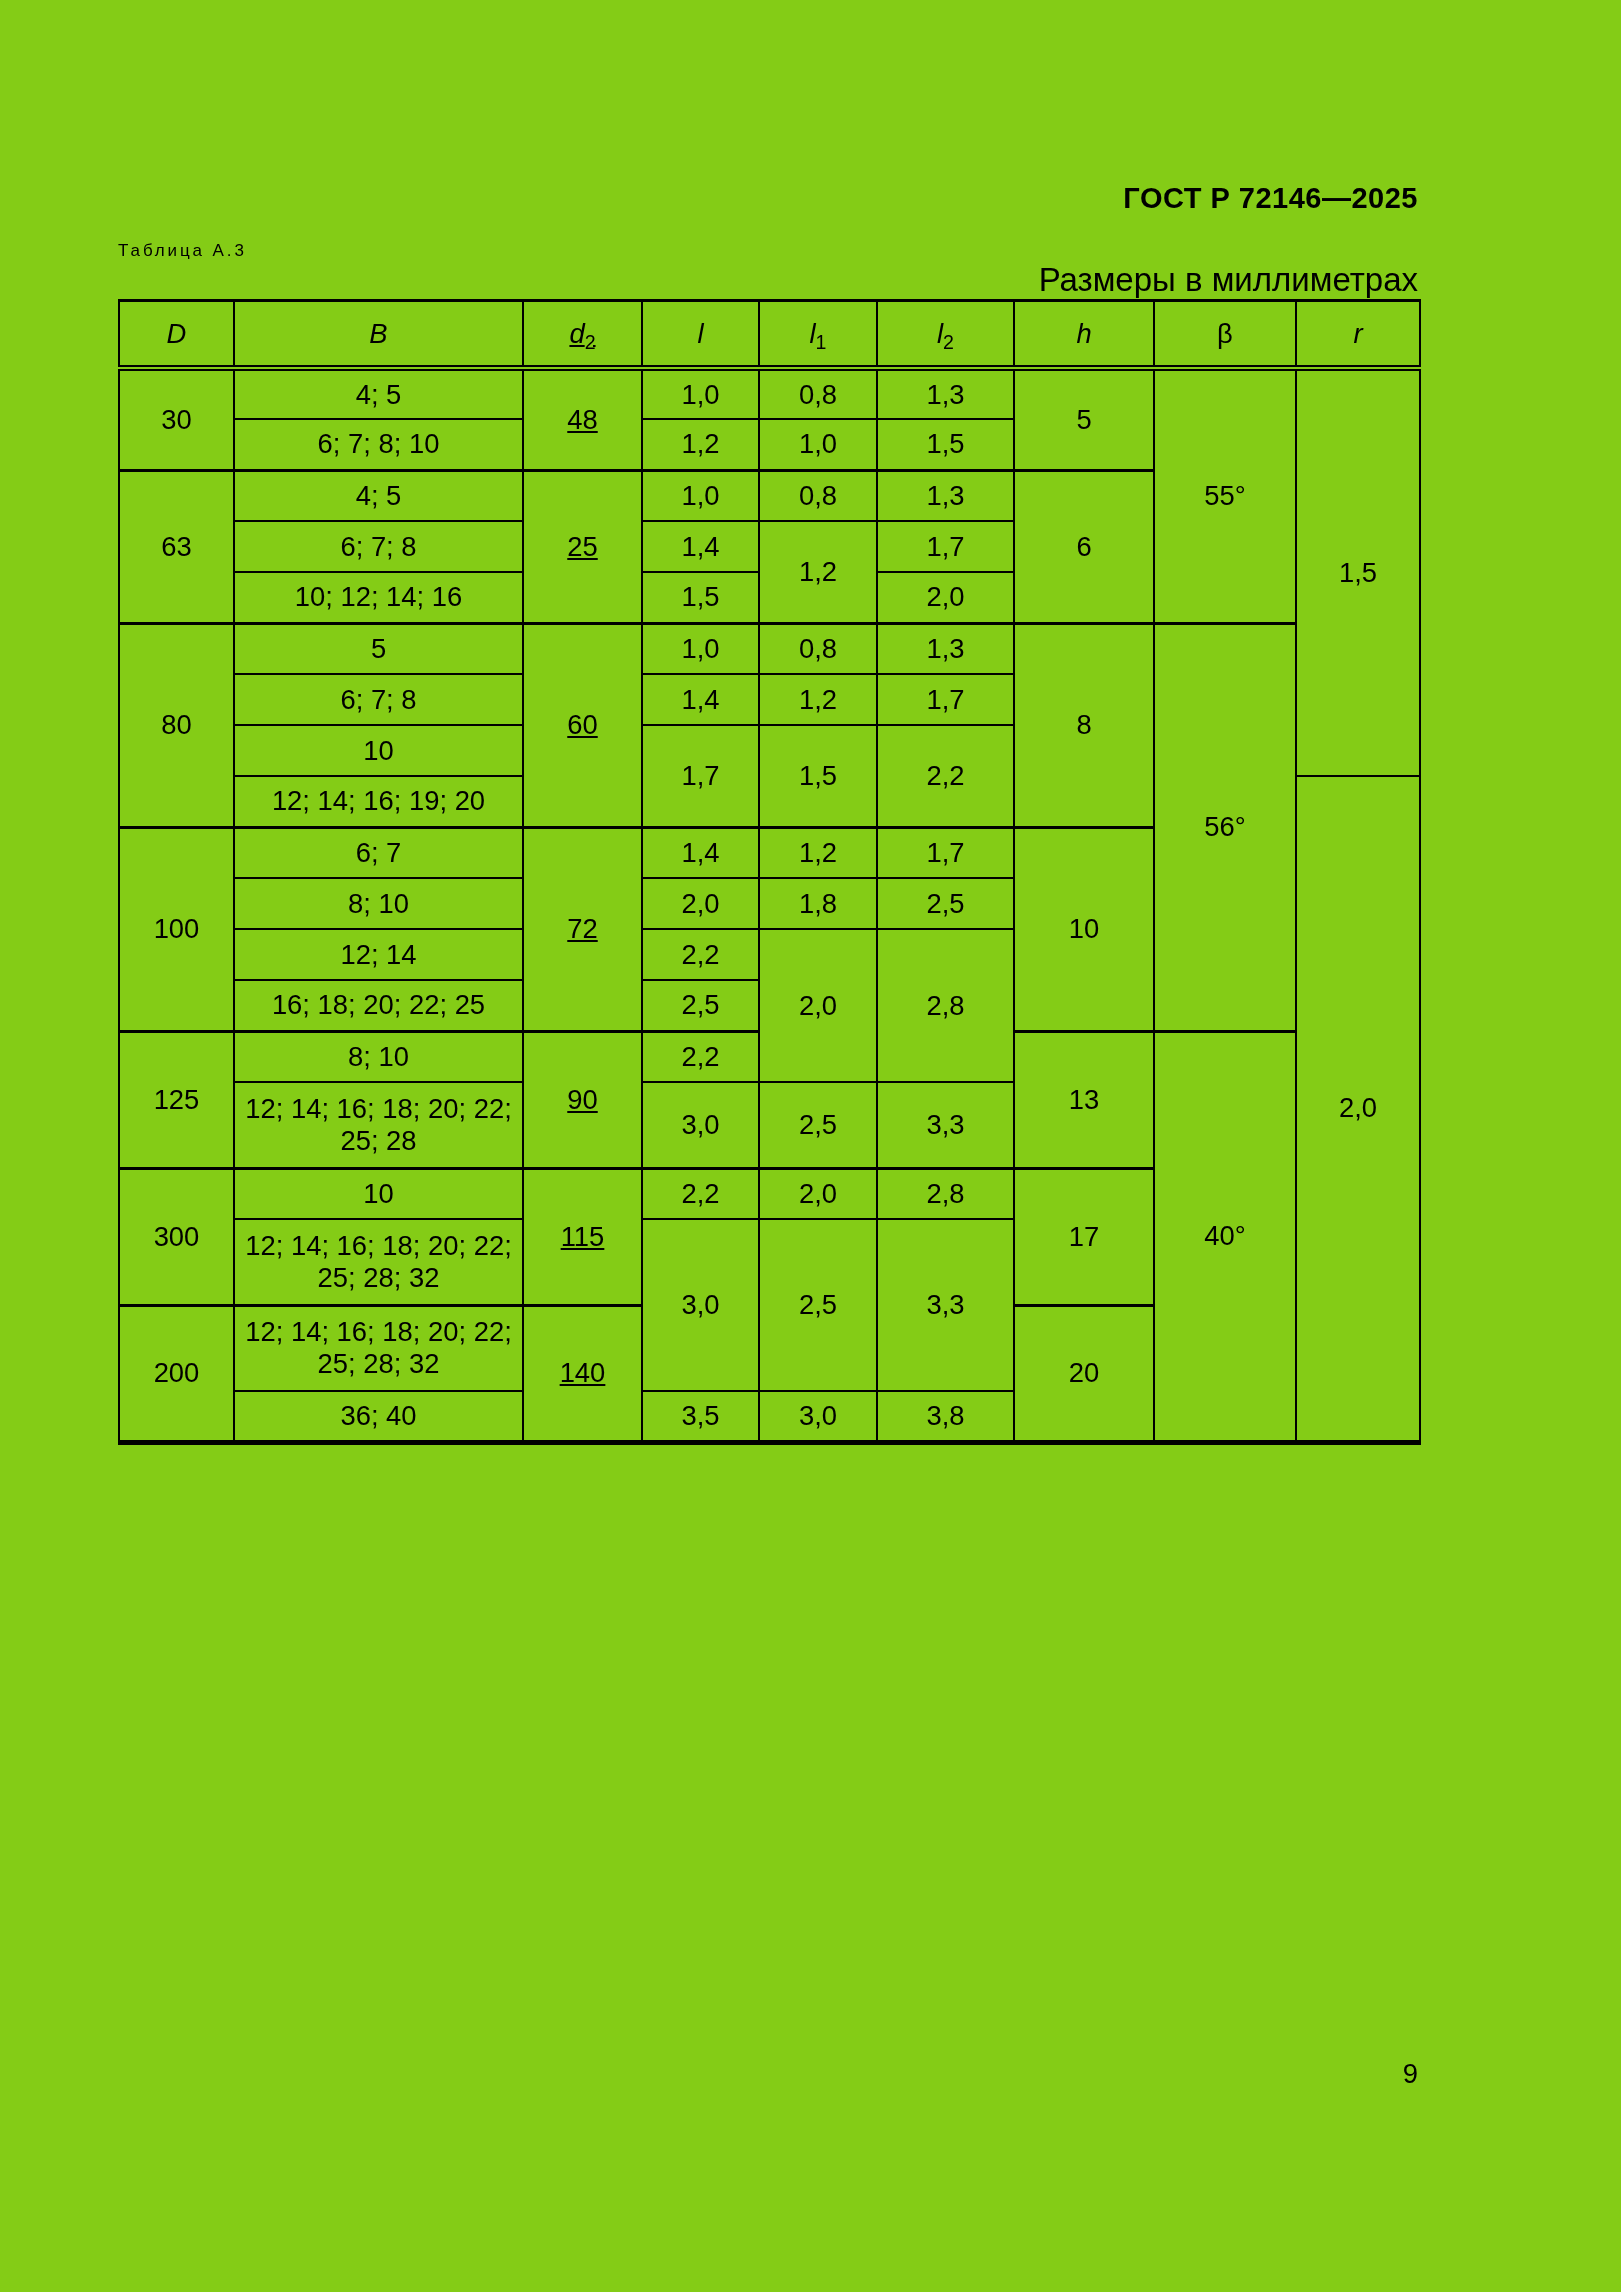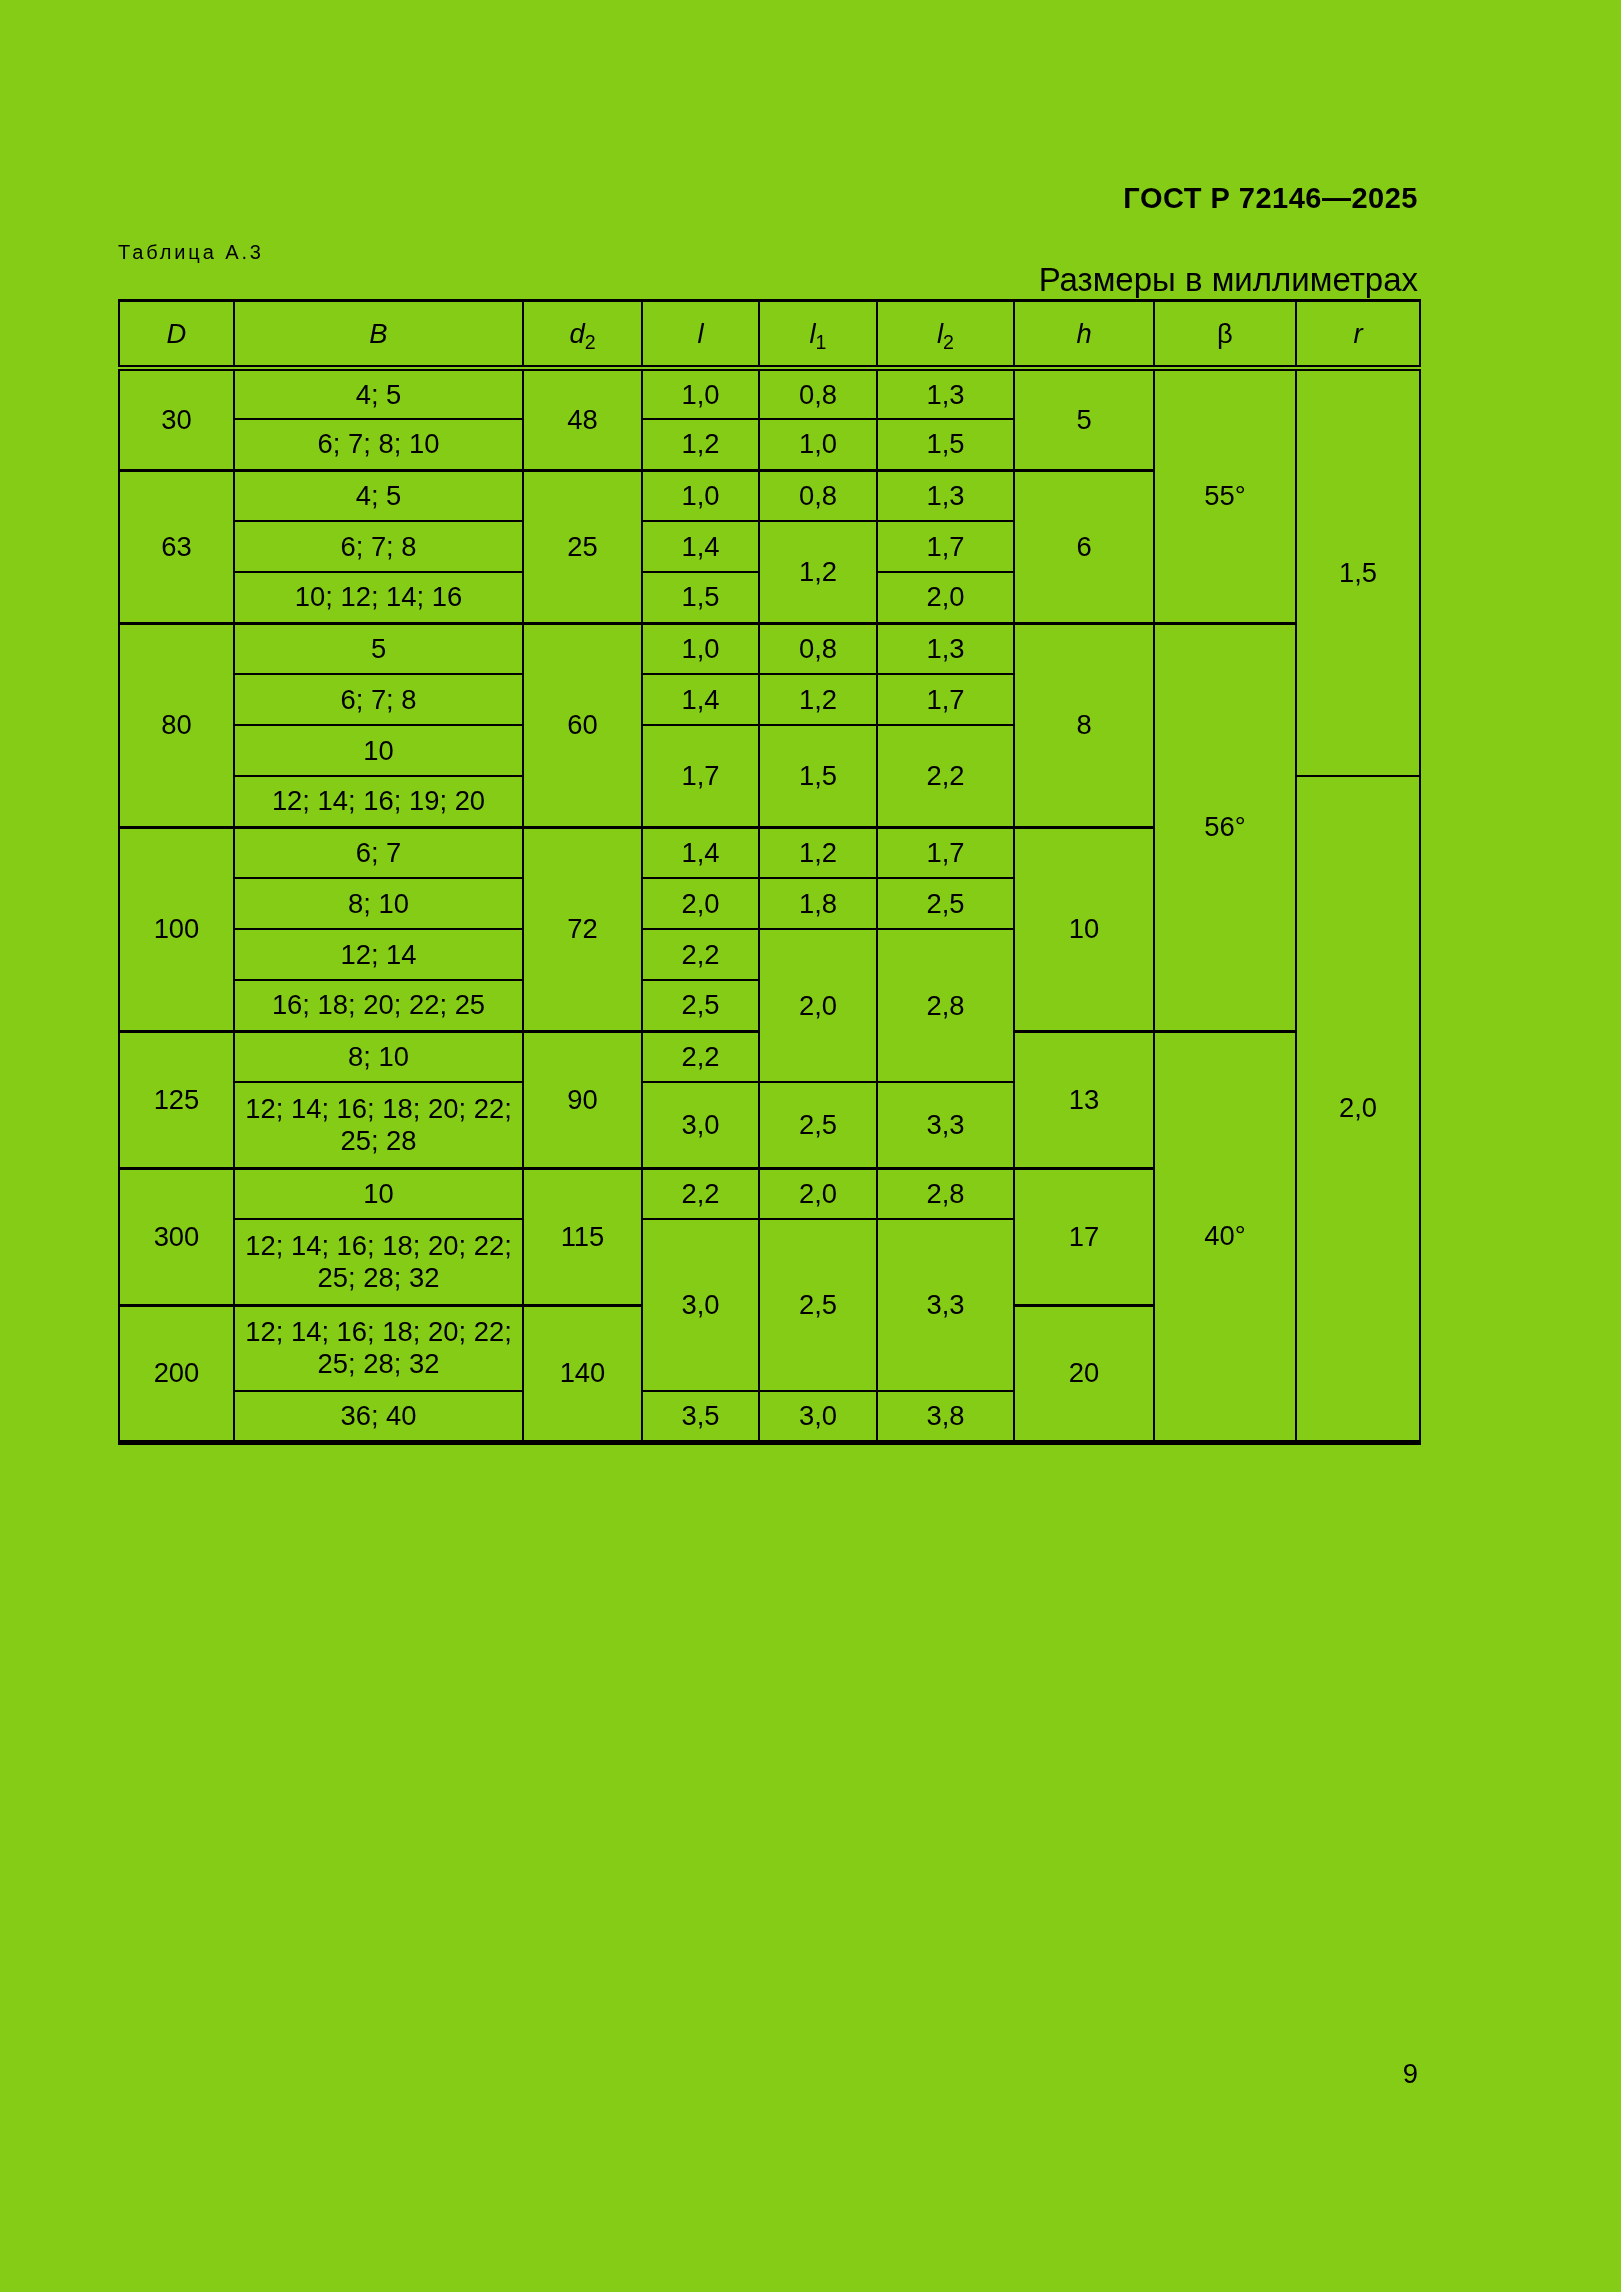--- a/index.html
+++ b/index.html
@@ -18,21 +18,21 @@
     top: 182px;
     right: 203px;
     font-size: 29px;
     font-weight: bold;
     letter-spacing: 0.5px;
   }
   .caption {
     position: absolute;
     top: 241px;
     left: 118px;
-    font-size: 20px;
+    font-size: 17px;
     letter-spacing: 2.9px;
   }
   .units {
     position: absolute;
     top: 261px;
     right: 203px;
     font-size: 33px;
   }
   table.dim-table {
     position: absolute;
@@ -61,21 +61,21 @@
   .dim-table th i { font-style: italic; }
   .dim-table sub { font-size: 19.6px; line-height: 0; }
   .dim-table td {
     line-height: 32px;
     white-space: pre-line;
   }
   tr.single { height: 51px; }
   tr.tall   { height: 86px; }
   .dim-table td { border-top-width: 2.9px; }
   tr.gs td  { border-top-width: 3.9px; }
-  .c-d2 { border-left-width: 2.9px !important; }
+  .c-d2 { border-left-width: 2.9px !important; text-decoration: underline; }
   .c-h  { border-left-width: 2.9px !important; }
   .c-beta { border-left-width: 2.9px !important; }
   .c-r { border-left-width: 2.9px !important; }
   .pagenum {
     position: absolute;
     top: 2058px;
     right: 203px;
     font-size: 27.4px;
   }
 </style>

